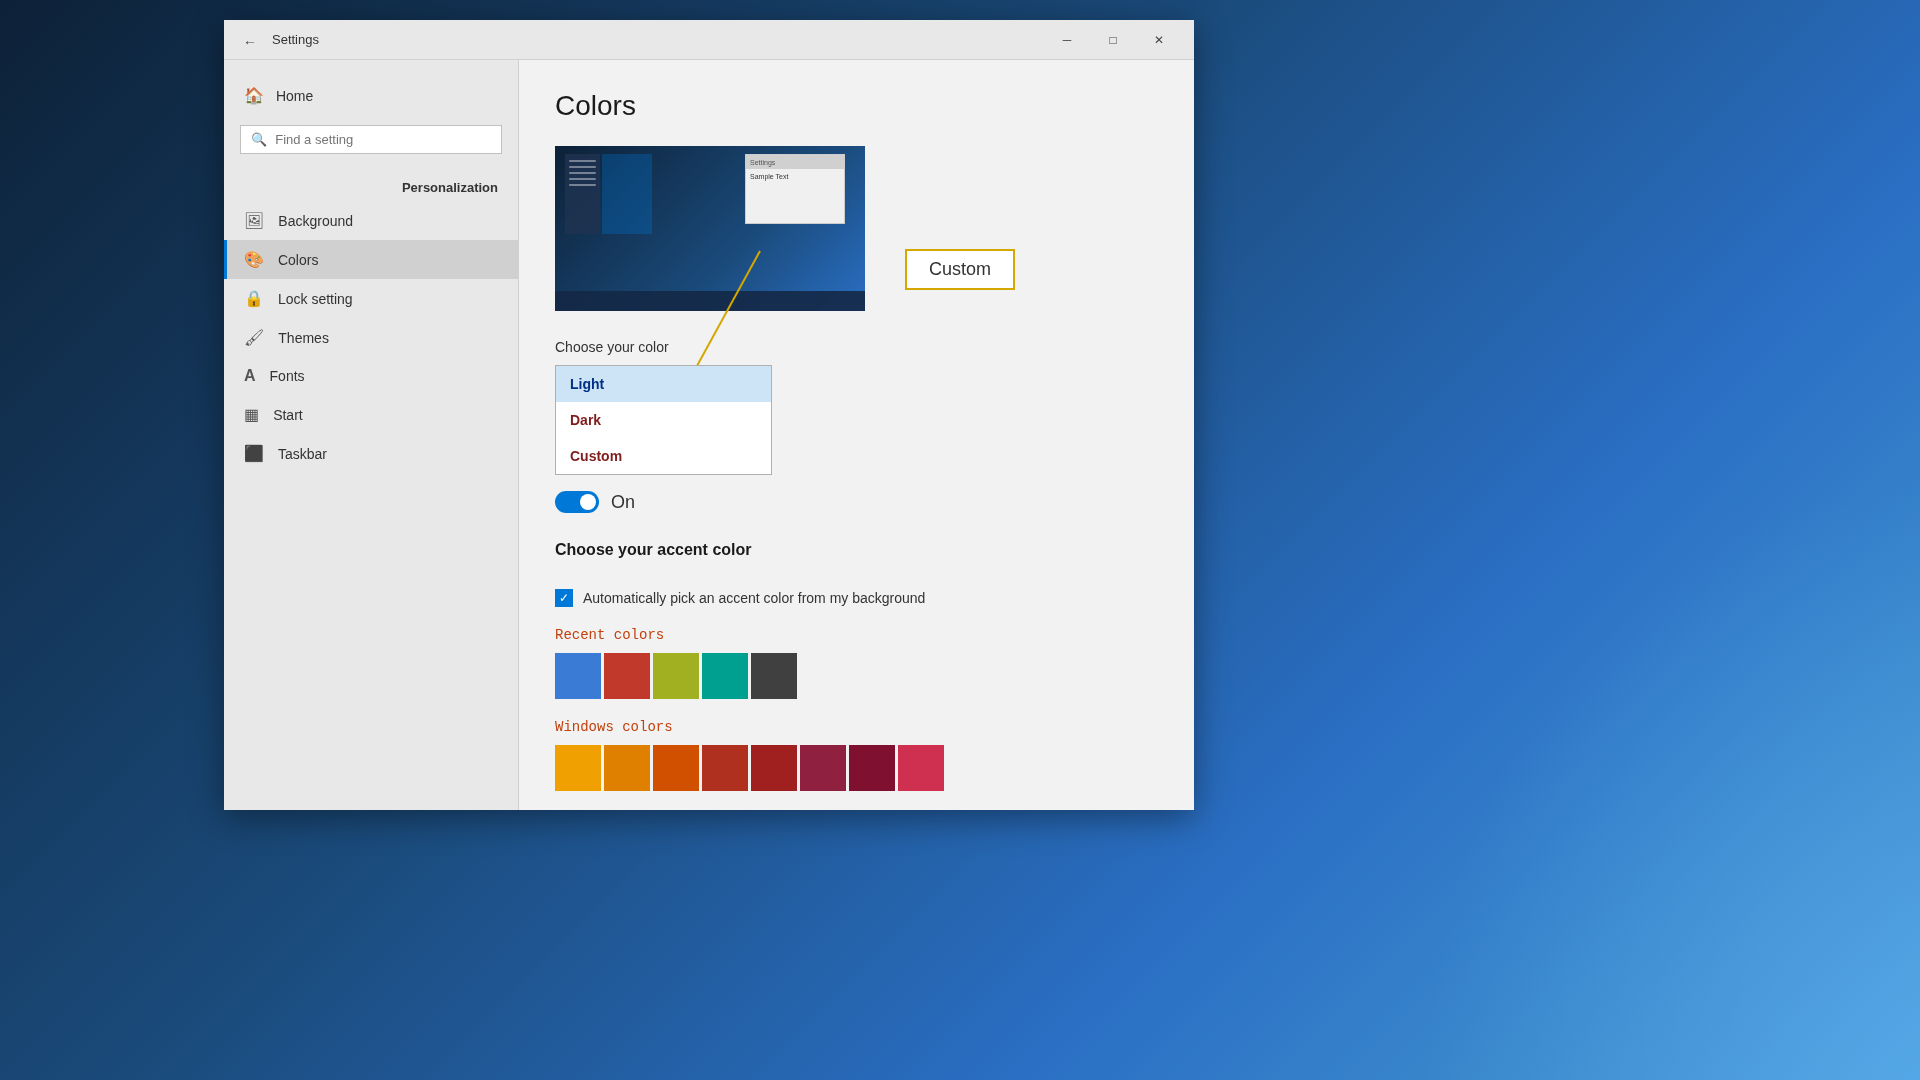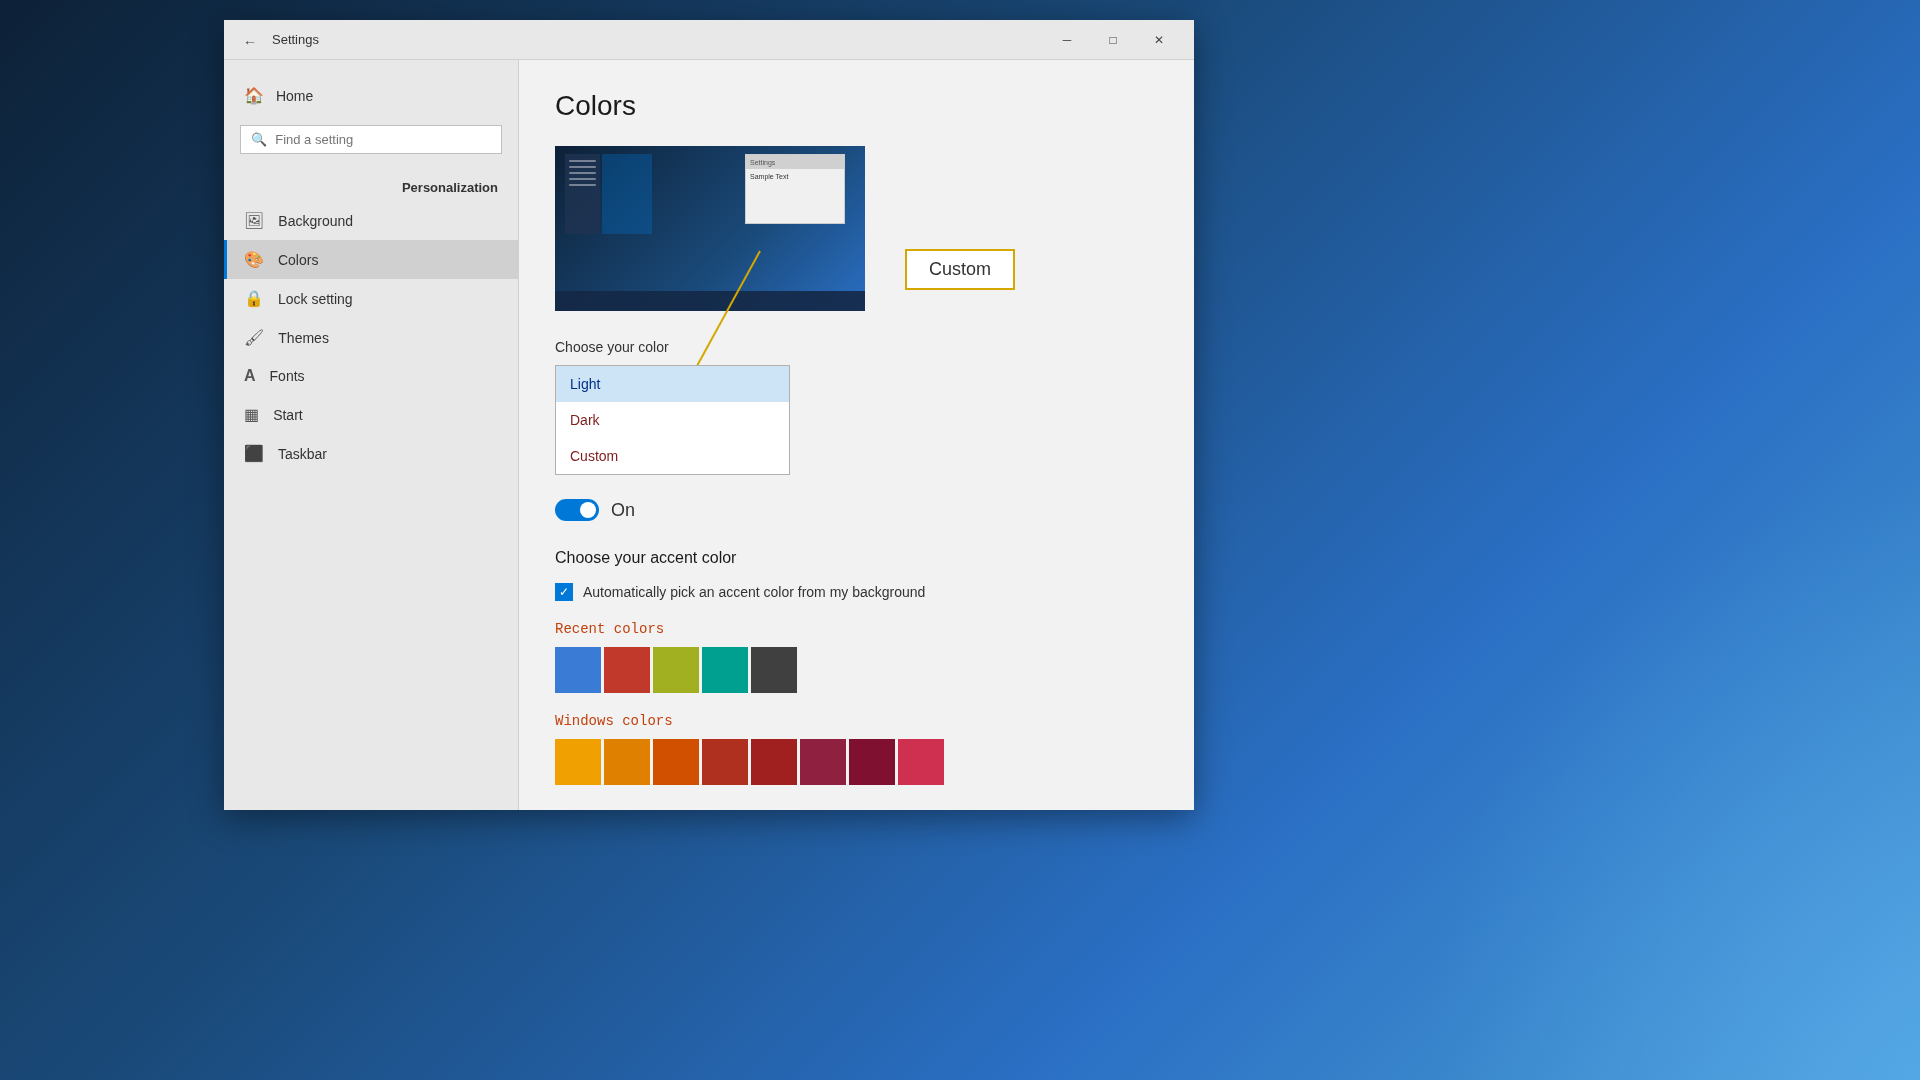--- a/index.html
+++ b/index.html
@@ -260,22 +260,23 @@
     
     .section-label {
       font-size: 14px;
       color: #333;
       margin-bottom: 10px;
     }
 
     
     .dropdown-container {
       position: relative;
-      width: 235px;
-      margin-bottom: 24px;
+      width: 217px;
+      margin-bottom: 16px;
+      font-weight: bold;
     }
     .dropdown-open {
       background: white;
       border: 1px solid #b0b0b0;
       position: relative;
       z-index: 20;
     }
     .dropdown-item {
       padding: 10px 14px;
       font-size: 14px;
@@ -314,22 +315,22 @@
     }
     .toggle-label {
       font-size: 18px;
       color: #333;
     }
 
     
     .accent-title {
       font-size: 16px;
       color: #1a1a1a;
-      margin-bottom: 16px;
-      font-weight: 400;
+      margin-bottom: 30px;
+      font-weight: 700;
     }
     .checkbox-row {
       display: flex;
       align-items: center;
       gap: 10px;
       margin-bottom: 20px;
     }
     .checkbox {
       width: 18px;
       height: 18px;

